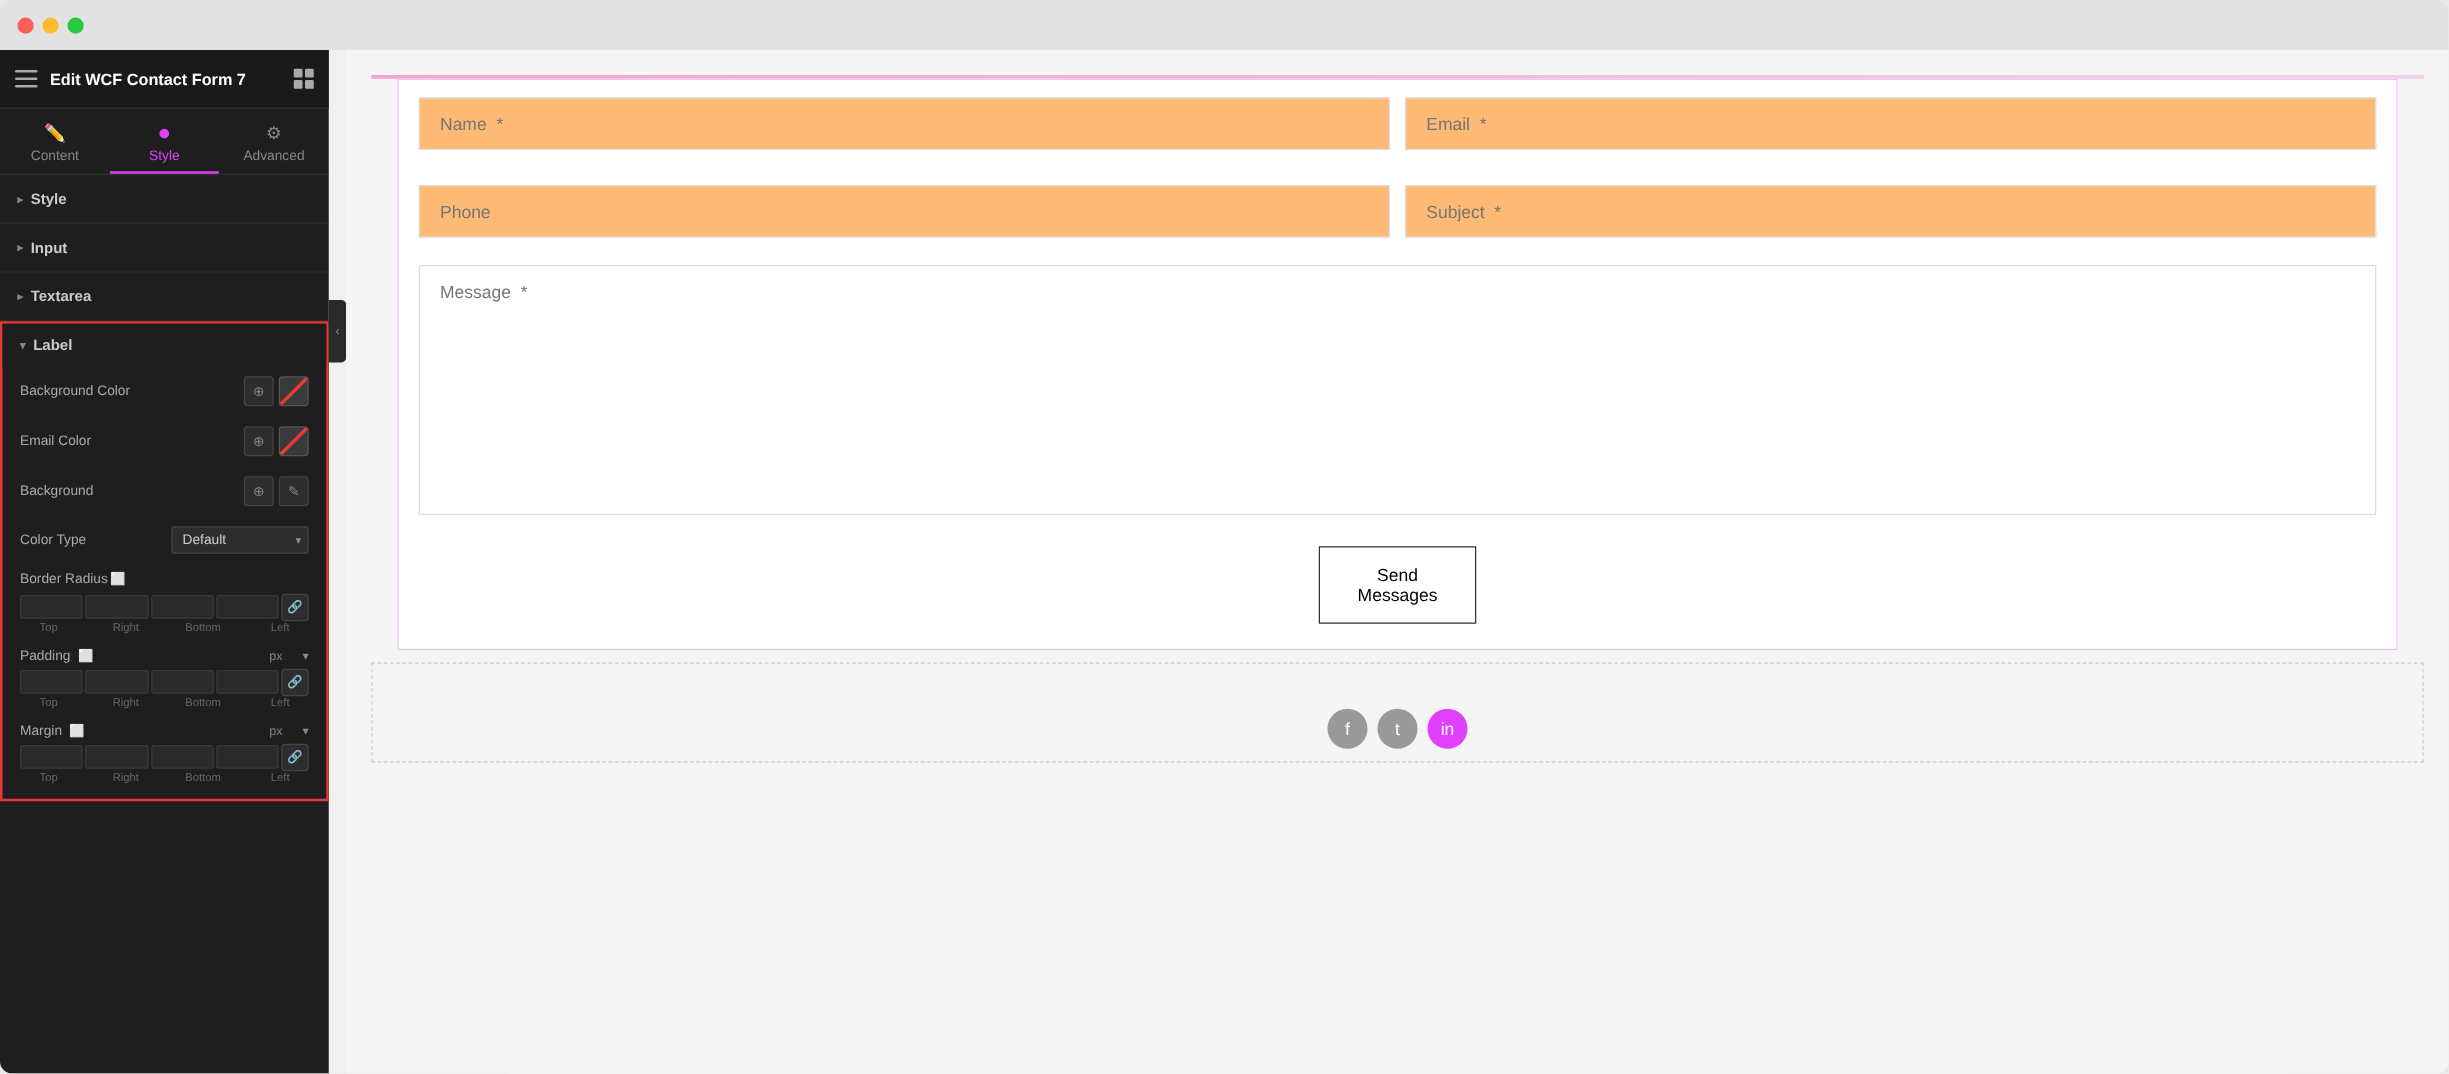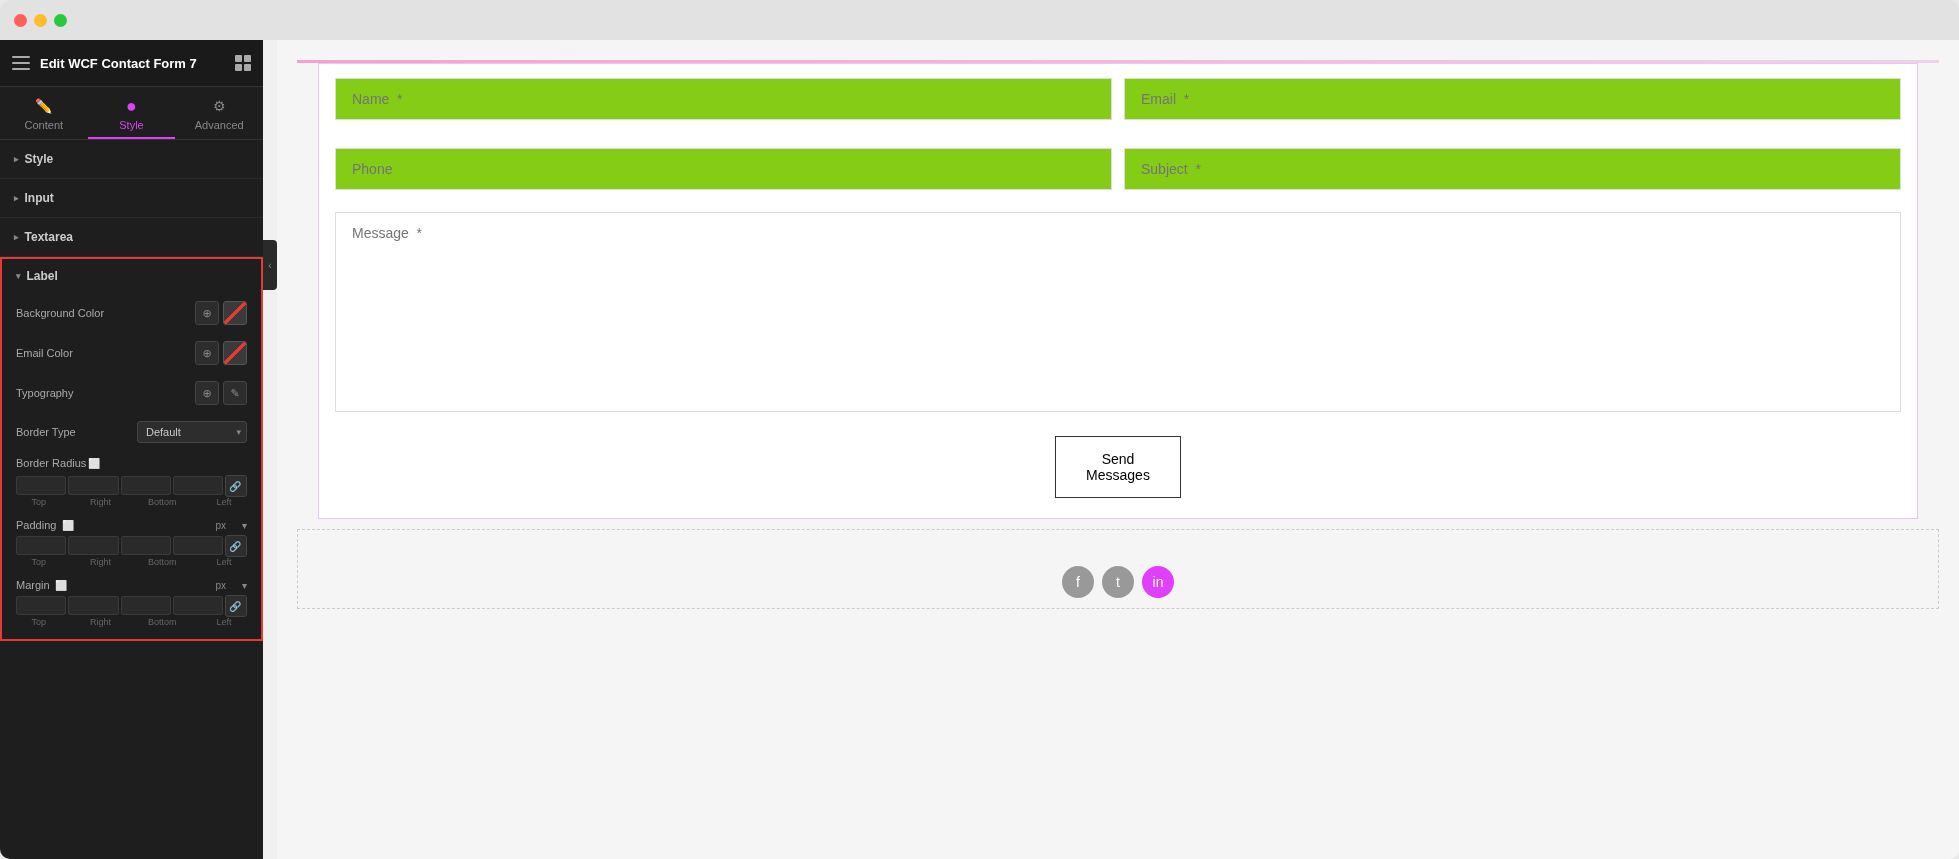--- a/index.html
+++ b/index.html
@@ -347,21 +347,21 @@
       margin: 6px;
     }
 
     .form-field input,
     .form-field textarea {
       width: 100%;
       border: 1px solid #ddd;
       padding: 12px 16px;
       font-size: 14px;
       color: #555;
-      background: #84cc16;
+      background: #fdba74;
       resize: none;
       font-family: inherit;
     }
 
     .form-textarea {
       padding: 8px 10px 0;
     }
     .form-textarea textarea {
       width: calc(100% - 12px);
       margin: 0 6px;
@@ -526,29 +526,29 @@
             <span class="prop-label">Email Color</span>
             <div class="prop-controls">
               <div class="color-global-btn">⊕</div>
               <div class="color-swatch">
                 <div class="color-swatch-diagonal"></div>
               </div>
             </div>
           </div>
 
           <div class="prop-row">
-            <span class="prop-label">Typography</span>
+            <span class="prop-label">Background</span>
             <div class="prop-controls">
               <div class="color-global-btn">⊕</div>
               <div class="pencil-btn">✎</div>
             </div>
           </div>
 
           <div class="prop-row">
-            <span class="prop-label">Border Type</span>
+            <span class="prop-label">Color Type</span>
             <div class="prop-controls">
               <div class="select-wrapper">
                 <select class="select-dropdown">
                   <option>Default</option>
                   <option>Solid</option>
                   <option>Dashed</option>
                   <option>Dotted</option>
                   <option>Double</option>
                   <option>None</option>
                 </select>

